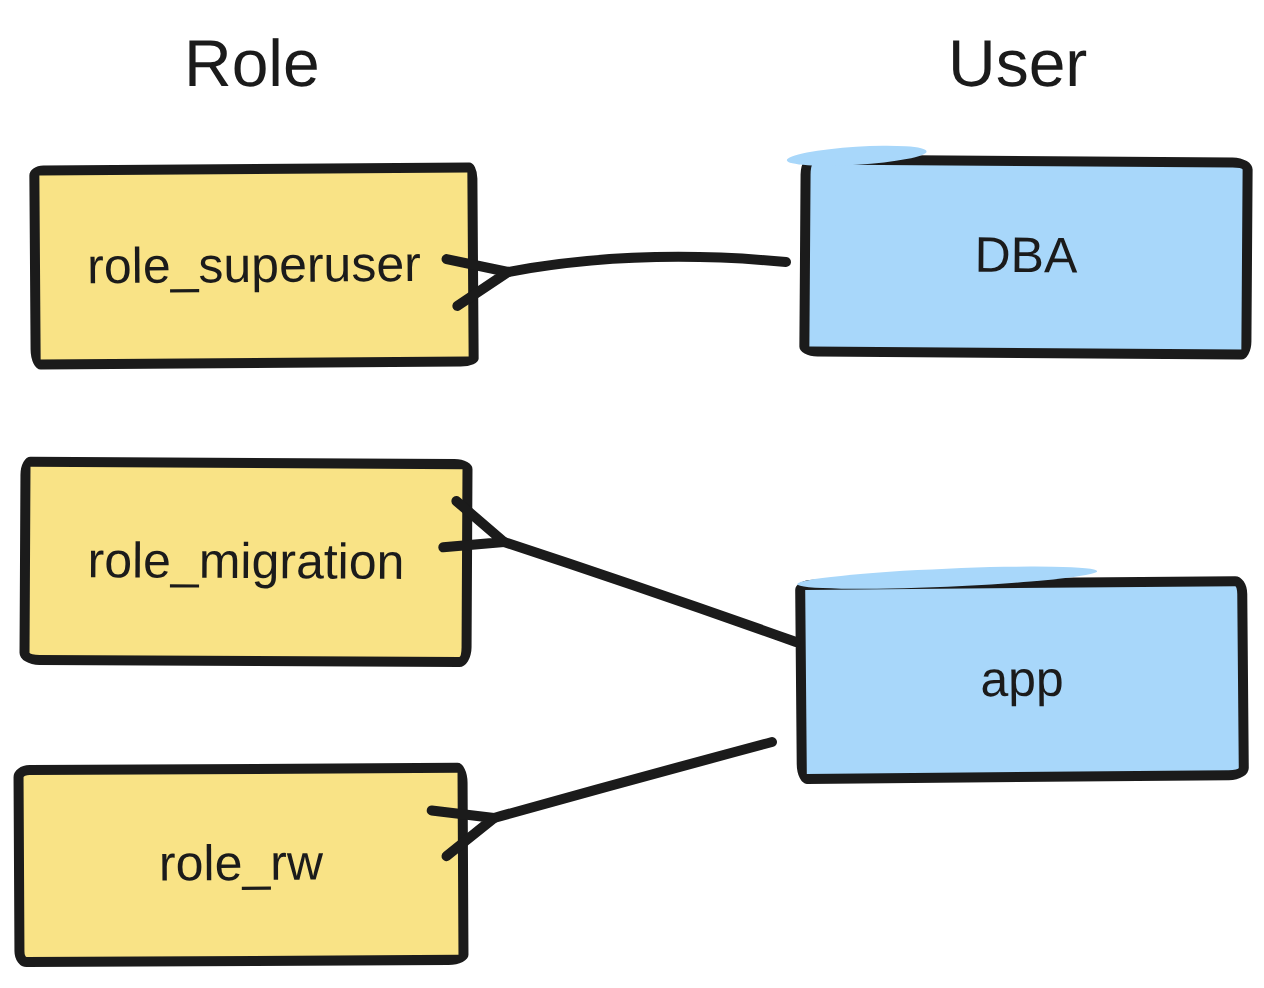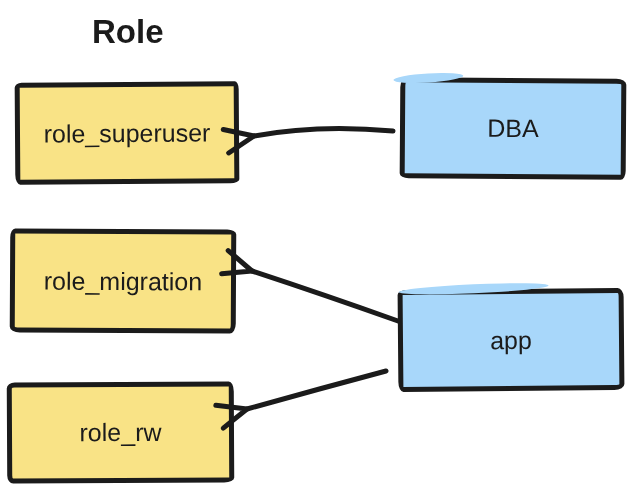--- a/index.html
+++ b/index.html
@@ -12,21 +12,21 @@
     position: relative;
     width: 632px;
     height: 494px;
     background: #ffffff;
     overflow: hidden;
   }
   .col-title {
     position: absolute;
     color: #1b1b1b;
     font-size: 33px;
-    font-weight: 700;
+    font-weight: 400;
     line-height: 1;
     white-space: nowrap;
   }
   .title-role { left: 92px; top: 15px; }
   .title-user { left: 474px; top: 15px; }
 
   .node {
     position: absolute;
     box-sizing: border-box;
     border: 5px solid #1b1b1b;
@@ -91,20 +91,21 @@
     stroke-linejoin: round;
   }
 </style>
 </head>
 <body>
 
 <div class="canvas">
 
   <div class="col-title title-role">Role</div>
 
+  <div class="col-title title-user">User</div>
 
   <div class="node role-node n-superuser">
     <span>role_superuser</span>
   </div>
 
   <div class="node role-node n-migration">
     <span>role_migration</span>
   </div>
 
   <div class="node role-node n-rw">

